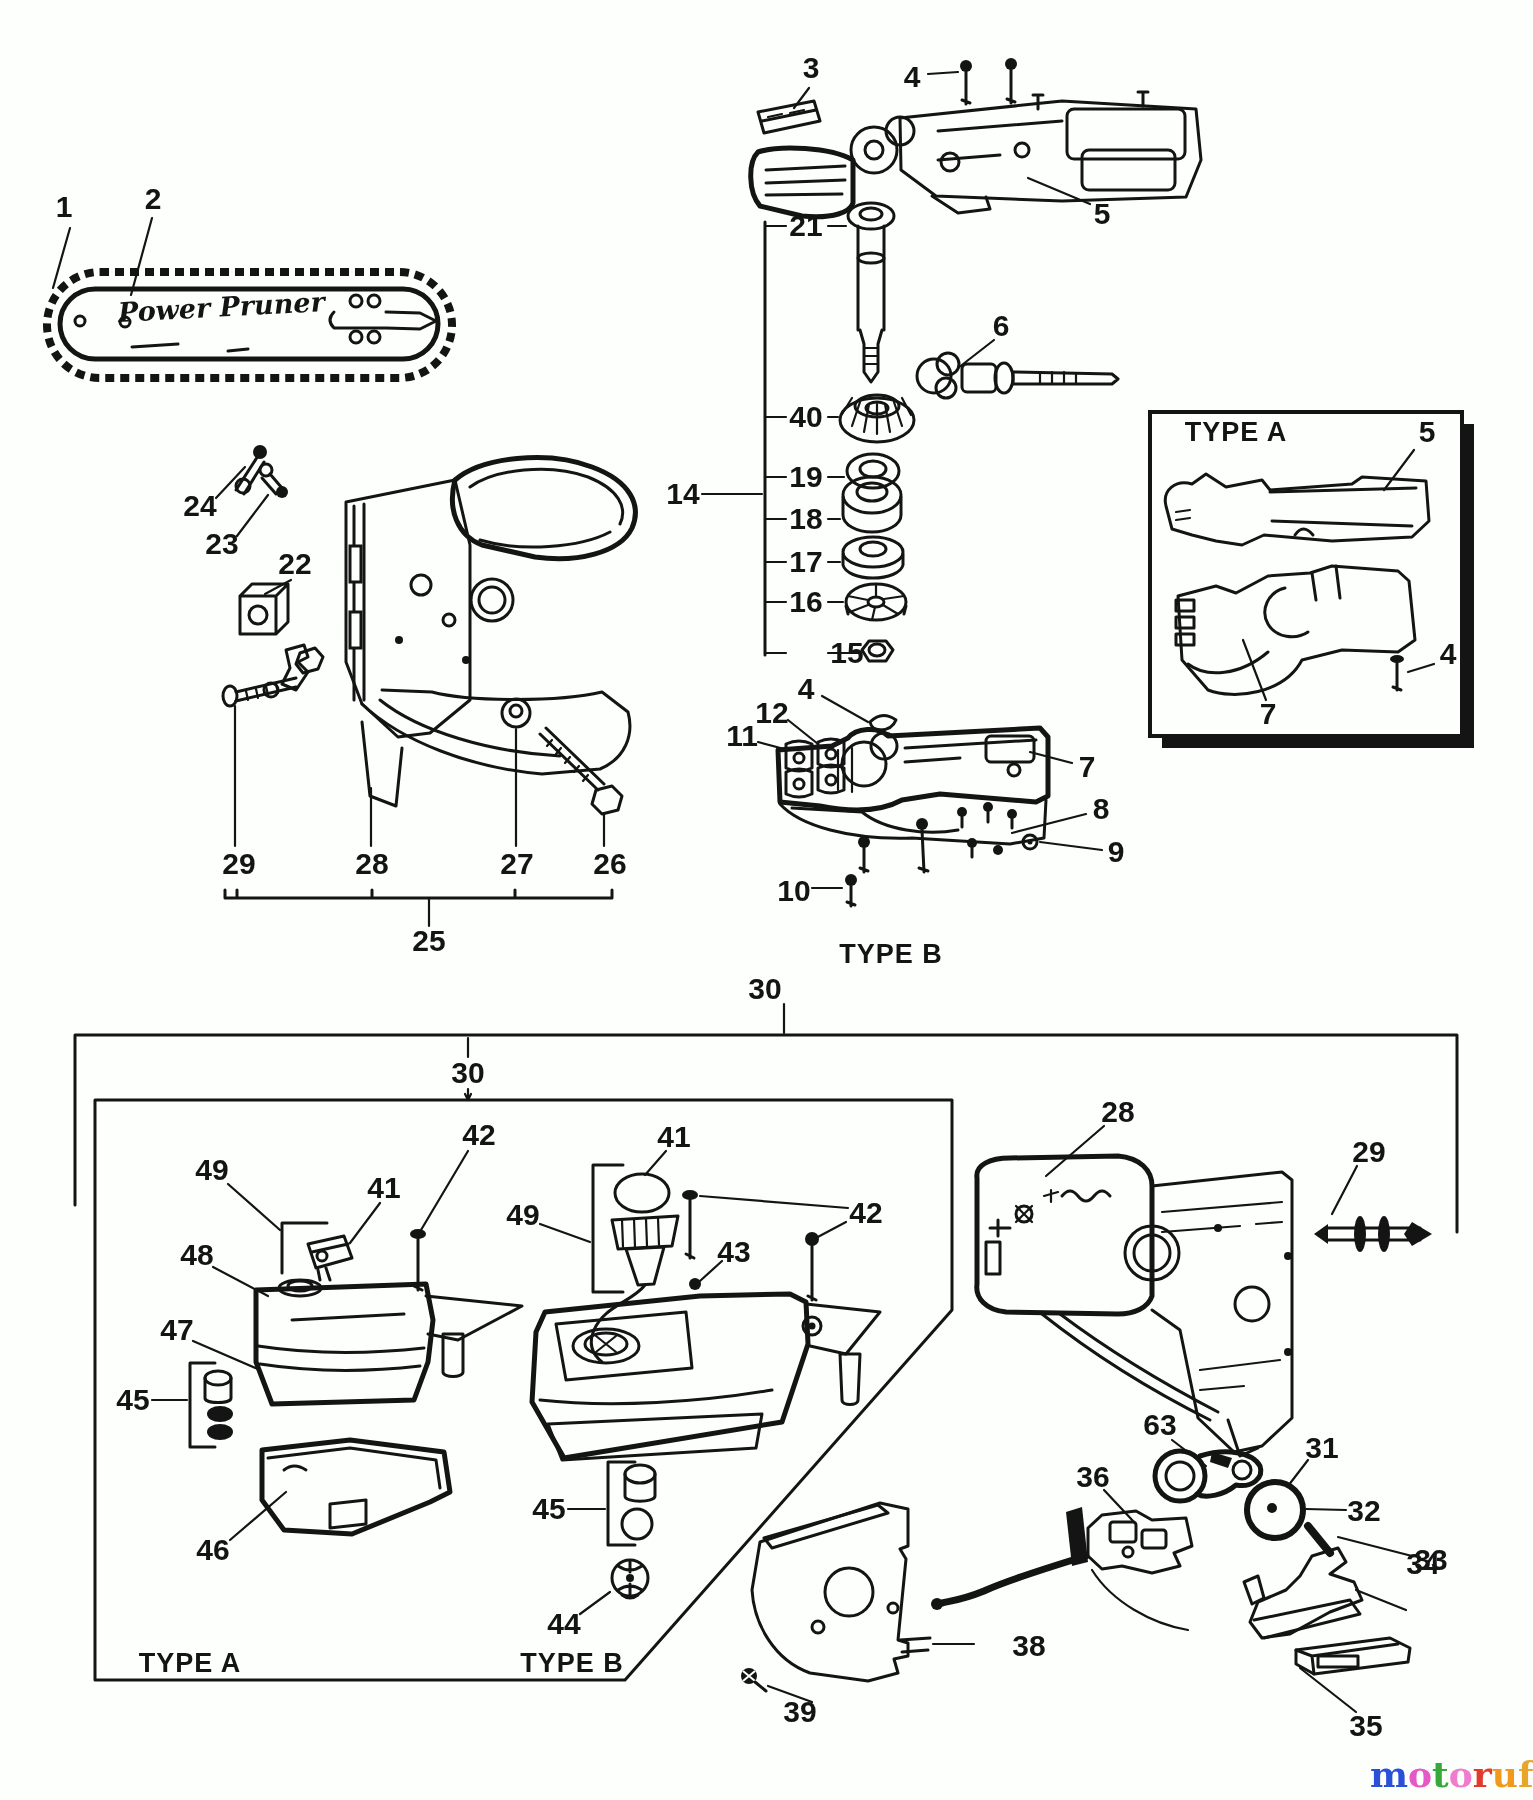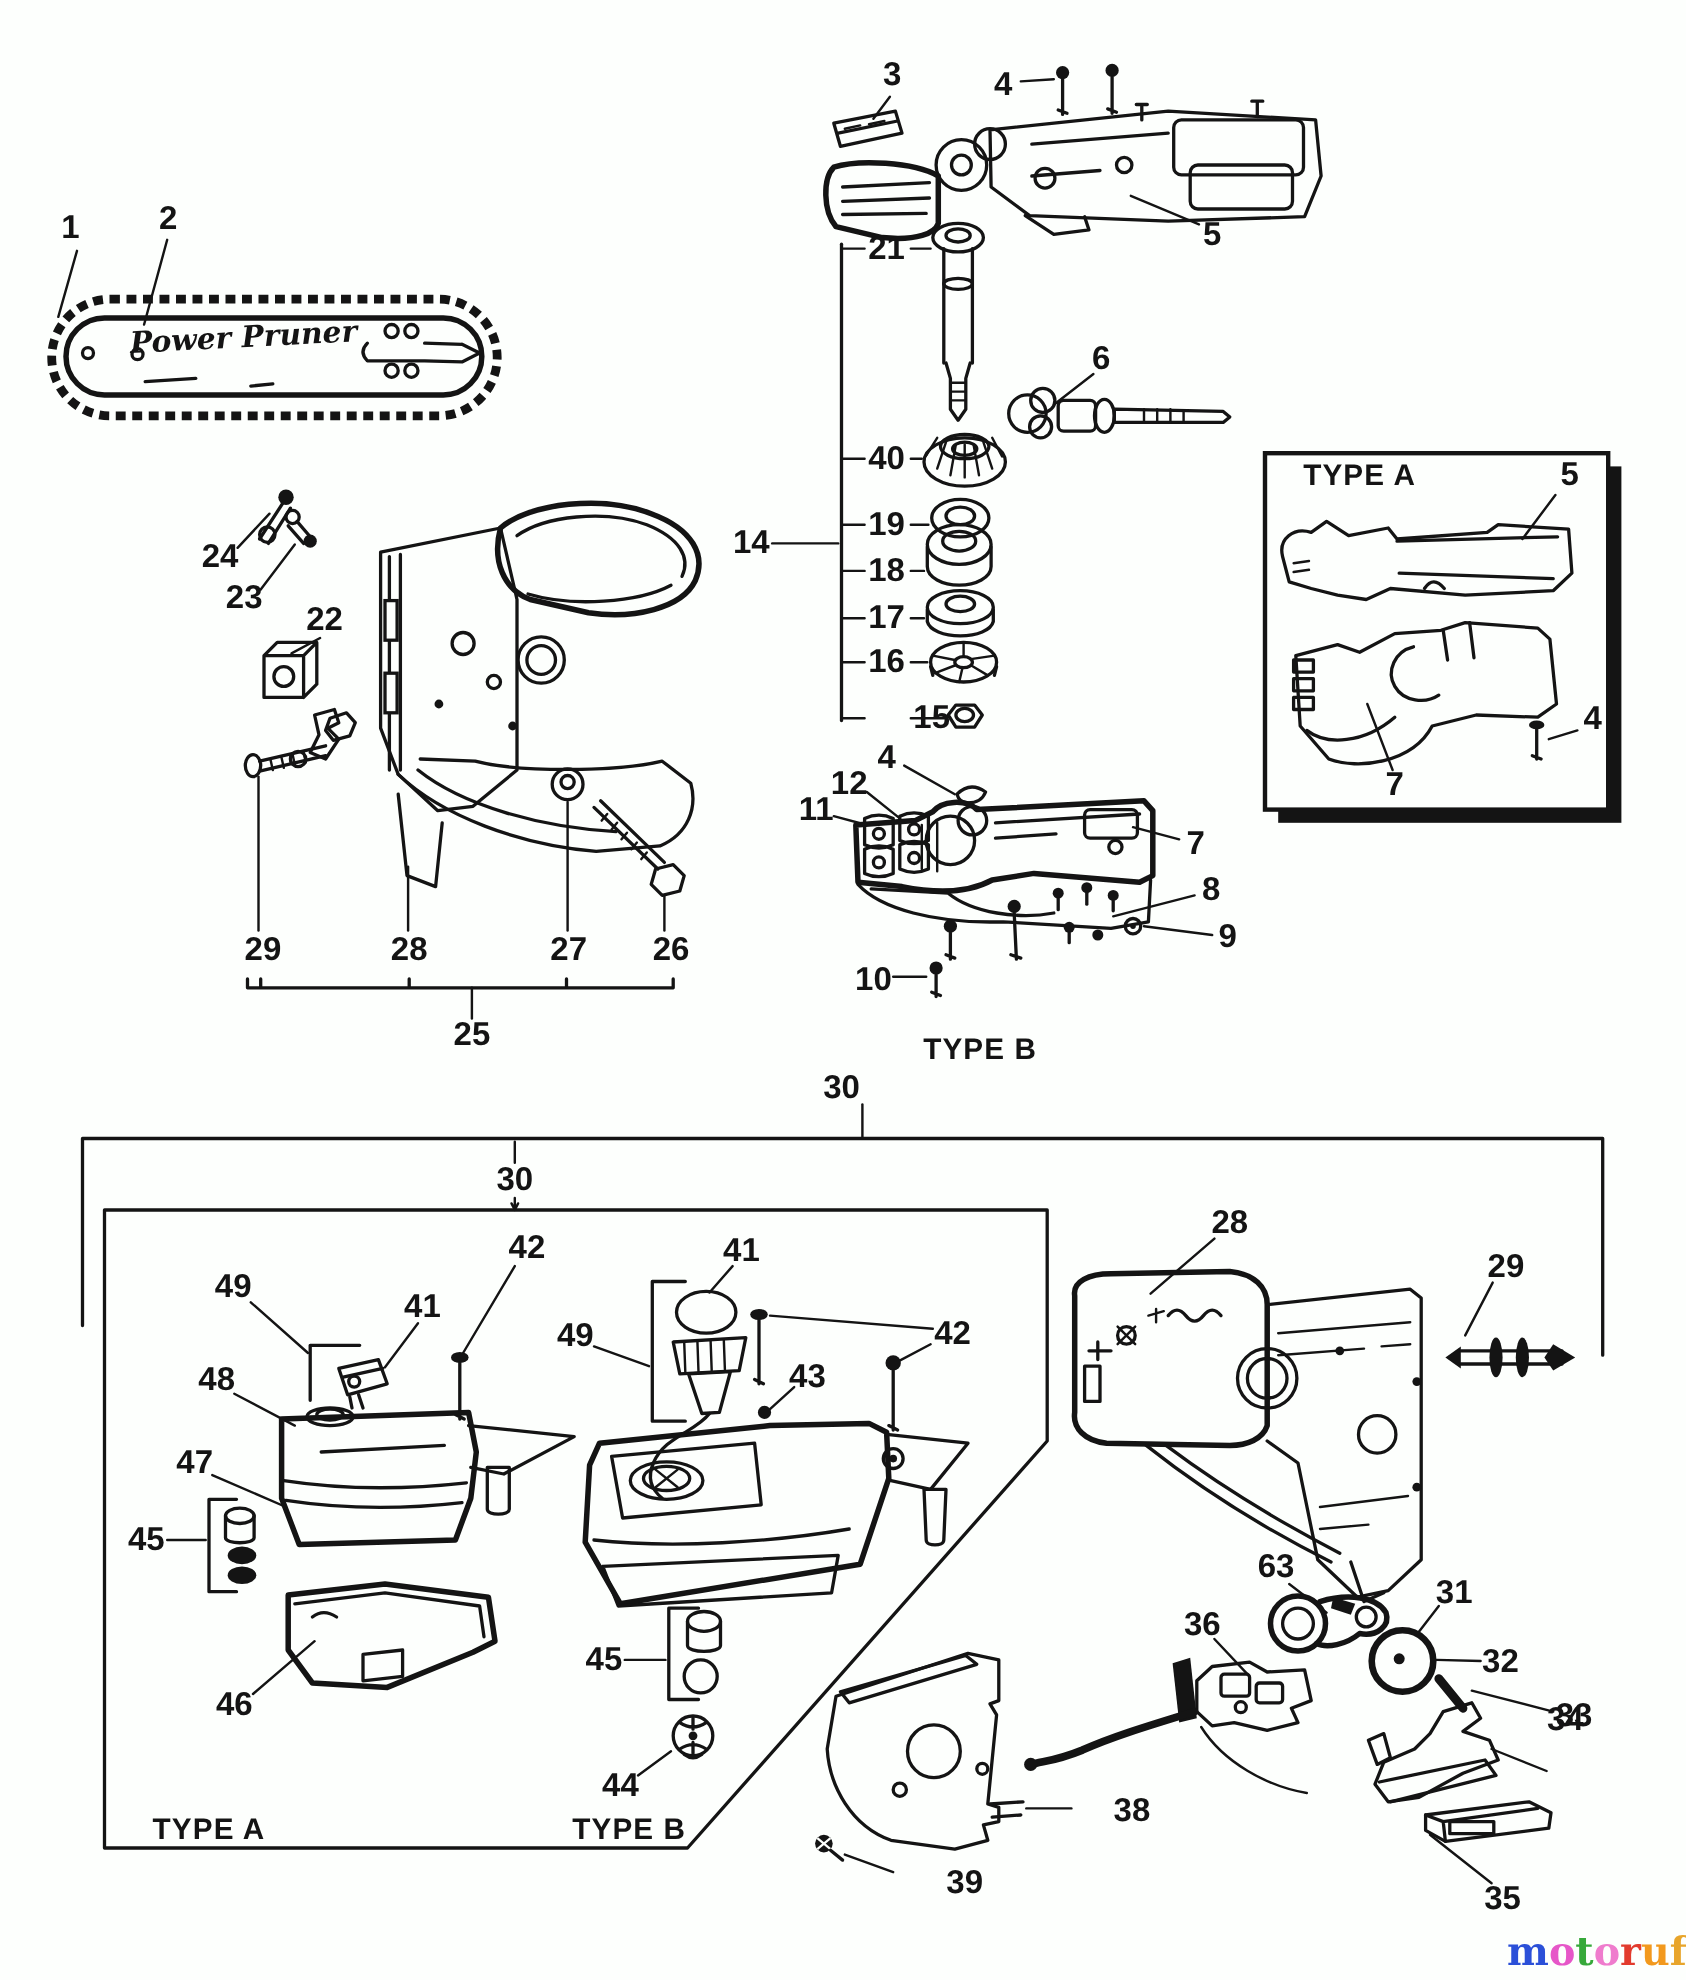--- a/index.html
+++ b/index.html
@@ -539,21 +539,21 @@
   <div class="callout" style="left:1118px;top:1112px">28</div>
   <div class="callout" style="left:1369px;top:1152px">29</div>
   <div class="callout" style="left:1160px;top:1425px">63</div>
   <div class="callout" style="left:1322px;top:1448px">31</div>
   <div class="callout" style="left:1364px;top:1511px">32</div>
   <div class="callout" style="left:1431px;top:1560px">33</div>
   <div class="callout" style="left:1423px;top:1564px">34</div>
   <div class="callout" style="left:1366px;top:1726px">35</div>
   <div class="callout" style="left:1093px;top:1477px">36</div>
   <div class="callout" style="left:1029px;top:1646px">38</div>
-  <div class="callout" style="left:877px;top:1712px">39</div>
+  <div class="callout" style="left:800px;top:1712px">39</div>
 
   <div class="brand">Power Pruner</div>
 
   <div class="watermark">
     <span style="color:#2b50d8">m</span><span style="color:#e657c8">o</span><span style="color:#36a93a">t</span><span style="color:#ef7ccd">o</span><span style="color:#e23b2d">r</span><span style="color:#f2991d">u</span><span style="color:#e8a52b">f</span>
   </div>
 
 </div>
 
 </body></html>

